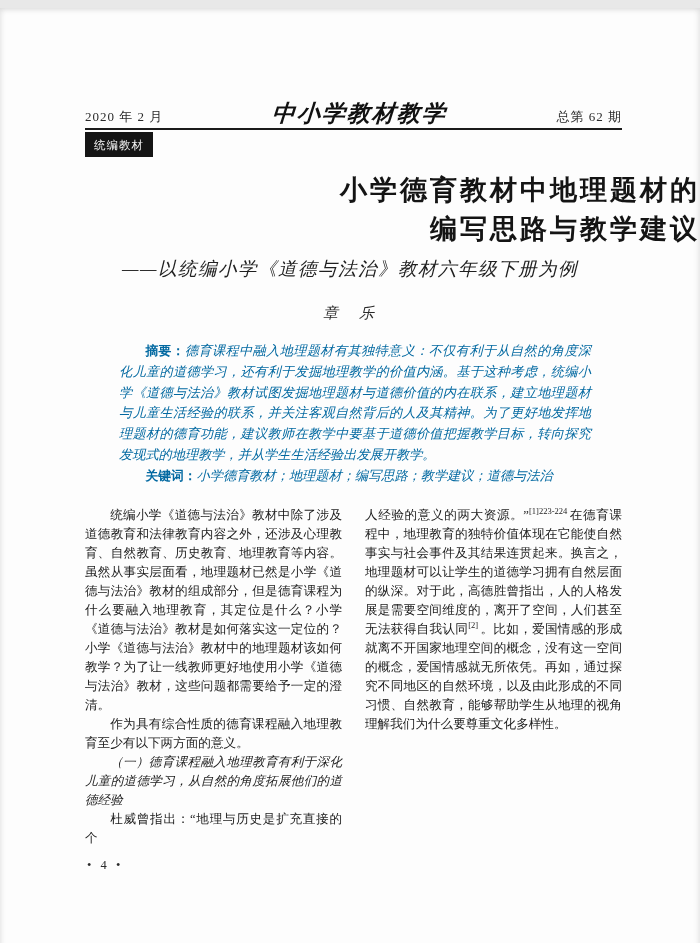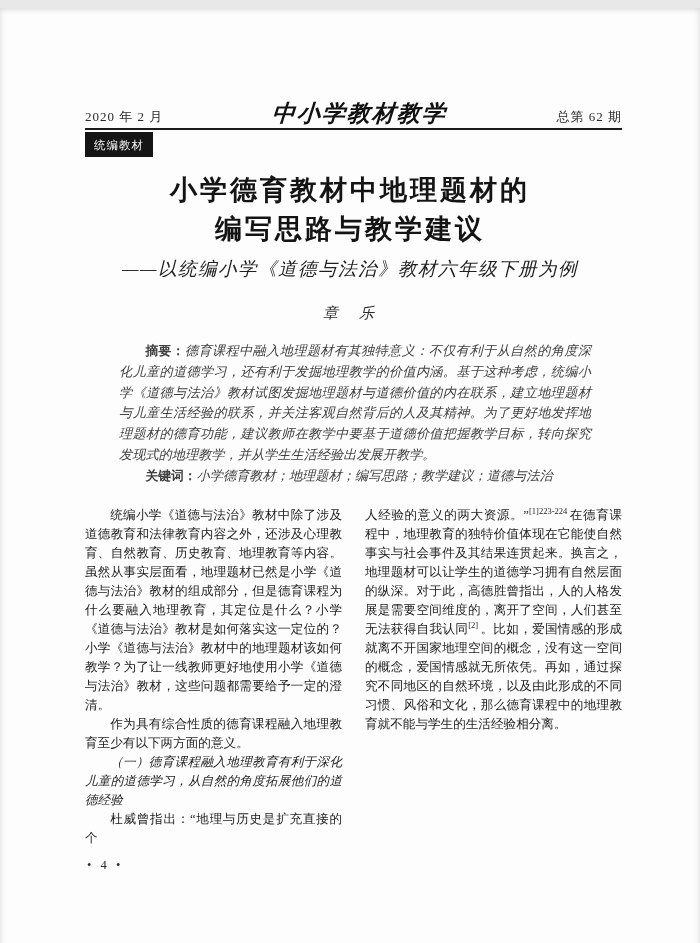--- a/index.html
+++ b/index.html
@@ -62,21 +62,21 @@
     letter-spacing: 1px;
   }
 
   
   .title {
     position: absolute;
     top: 163px;
     left: 0;
     width: 100%;
     margin: 0;
-    text-align: center;
+    text-align: right;
     font-family: "Liberation Sans", "DejaVu Sans", sans-serif;
     font-size: 27px;
     font-weight: 700;
     letter-spacing: 3px;
     line-height: 39px;
     color: #141414;
   }
   .subtitle {
     position: absolute;
     top: 248px;
@@ -107,21 +107,21 @@
     left: 119px;
     width: 472px;
     font-size: 13.2px;
     line-height: 20.8px;
     text-align: justify;
   }
   .abstract p {
     margin: 0;
     text-indent: 2em;
     font-style: italic;
-    color: #404040;
+    color: #0369a1;
   }
   .abs-label {
     font-style: normal;
     font-weight: 700;
     font-family: "Liberation Sans", "DejaVu Sans", sans-serif;
     font-size: 12.8px;
   }
 
   
   .columns {
@@ -204,20 +204,20 @@
   <div class="columns">
 
     <div class="col">
       <p>统编小学《道德与法治》教材中除了涉及道德教育和法律教育内容之外，还涉及心理教育、自然教育、历史教育、地理教育等内容。虽然从事实层面看，地理题材已然是小学《道德与法治》教材的组成部分，但是德育课程为什么要融入地理教育，其定位是什么？小学《道德与法治》教材是如何落实这一定位的？小学《道德与法治》教材中的地理题材该如何教学？为了让一线教师更好地使用小学《道德与法治》教材，这些问题都需要给予一定的澄清。</p>
       <p>作为具有综合性质的德育课程融入地理教育至少有以下两方面的意义。</p>
       <p class="col-subheading">（一）德育课程融入地理教育有利于深化儿童的道德学习，从自然的角度拓展他们的道德经验</p>
       <p>杜威曾指出：“地理与历史是扩充直接的个</p>
     </div>
 
     <div class="col">
-      <p class="cont"><span>人经验的意义的两大资源。”</span><sup class="cite">[1]223-224</sup><span>在德育课程中，地理教育的独特价值体现在它能使自然事实与社会事件及其结果连贯起来。换言之，地理题材可以让学生的道德学习拥有自然层面的纵深。对于此，高德胜曾指出，人的人格发展是需要空间维度的，离开了空间，人们甚至无法获得自我认同</span><sup class="cite">[2]</sup><span>。比如，爱国情感的形成就离不开国家地理空间的概念，没有这一空间的概念，爱国情感就无所依凭。再如，通过探究不同地区的自然环境，以及由此形成的不同习惯、风俗和文化，那么德育课程中的地理教育就不能与学生的生活经验相分离。</span></p>
+      <p class="cont"><span>人经验的意义的两大资源。”</span><sup class="cite">[1]223-224</sup><span>在德育课程中，地理教育的独特价值体现在它能使自然事实与社会事件及其结果连贯起来。换言之，地理题材可以让学生的道德学习拥有自然层面的纵深。对于此，高德胜曾指出，人的人格发展是需要空间维度的，离开了空间，人们甚至无法获得自我认同</span><sup class="cite">[2]</sup><span>。比如，爱国情感的形成就离不开国家地理空间的概念，没有这一空间的概念，爱国情感就无所依凭。再如，通过探究不同地区的自然环境，以及由此形成的不同习惯、自然教育，能够帮助学生从地理的视角理解我们为什么要尊重文化多样性。</span></p>
     </div>
 
   </div>
 
   <div class="page-num">• 4 •</div>
 
 </div>
 
 </body></html>

